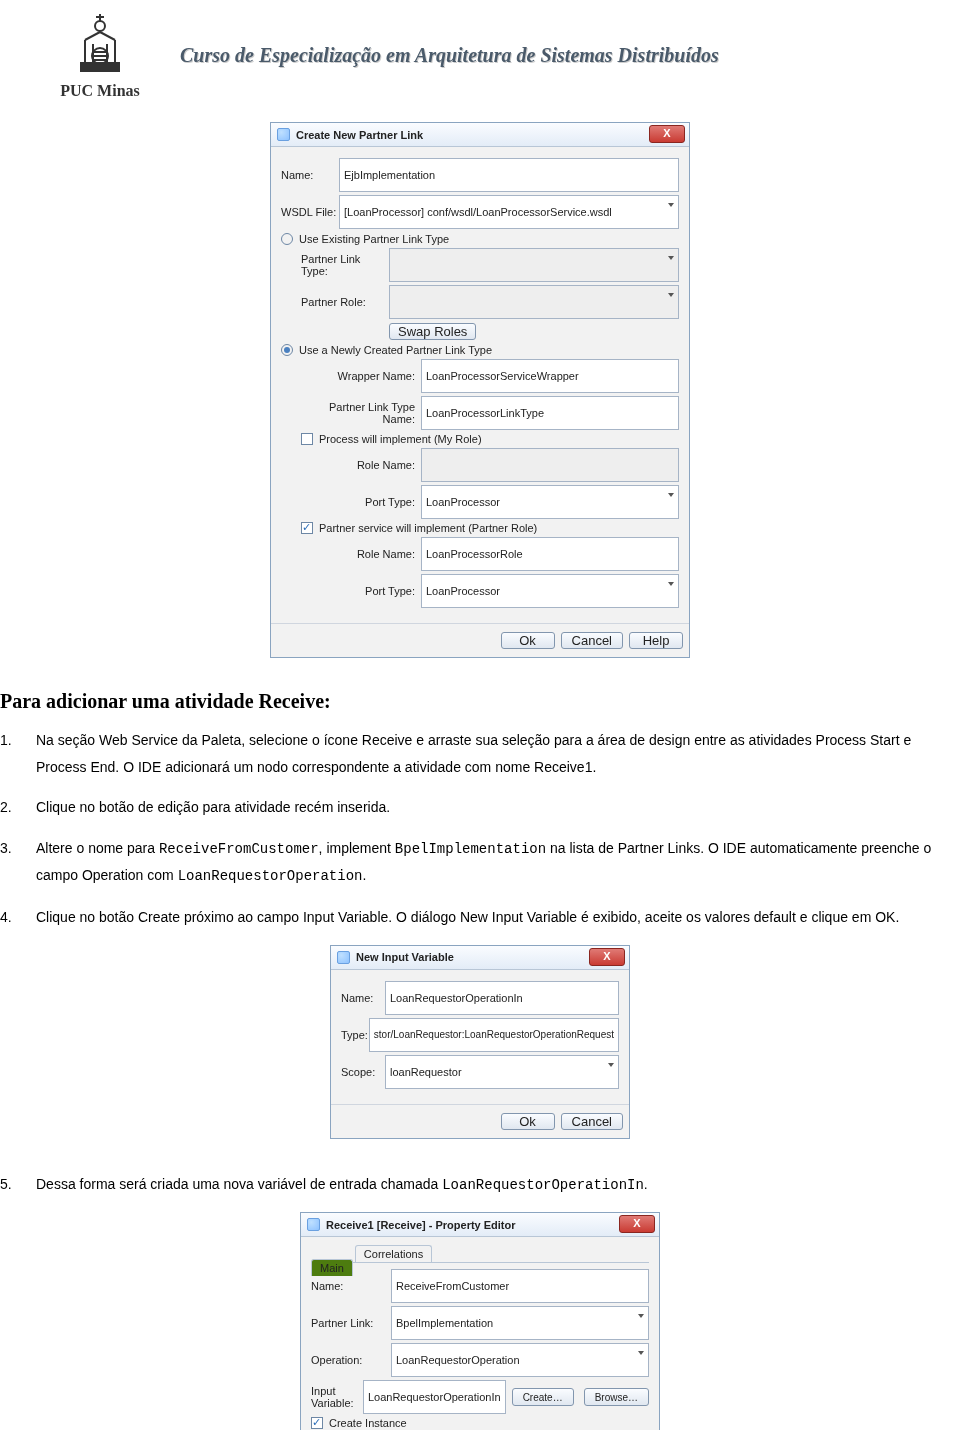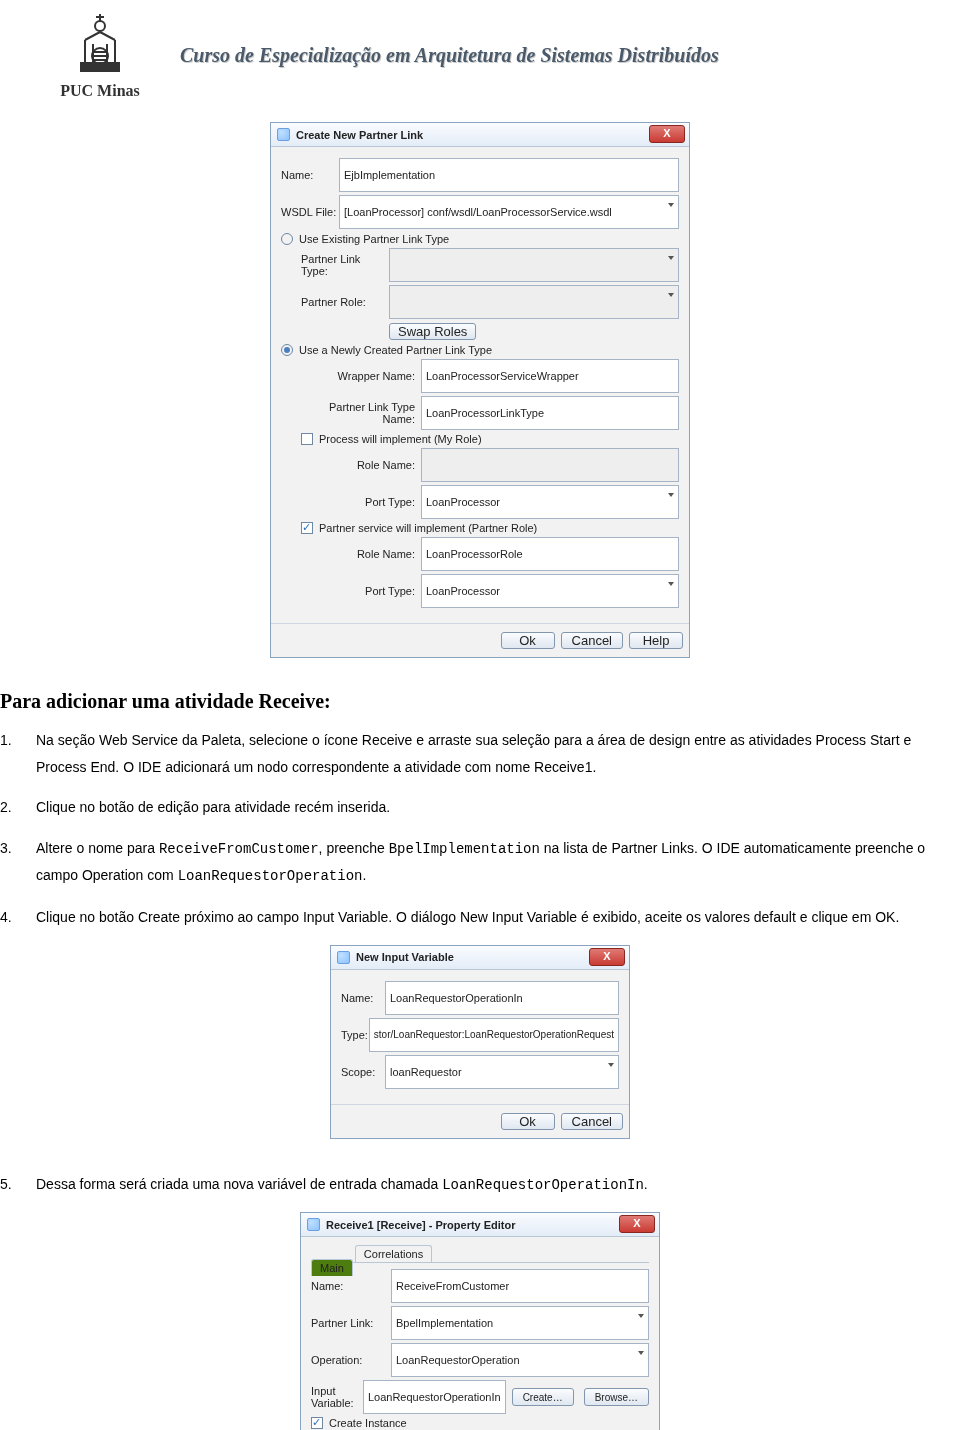--- a/index.html
+++ b/index.html
@@ -247,21 +247,21 @@
       </li>
 
     <li>
         <span class="num">2.</span>
         <span class="txt">Clique no botão de edição para atividade recém inserida.</span>
       </li>
 
     <li>
         <span class="num">3.</span>
         <span class="txt">
-          <span>Altere o nome para </span><span class="mono">ReceiveFromCustomer</span><span>, preenche </span><span class="mono">BpelImplementation</span><span> na lista de Partner Links. O IDE automaticamente preenche o campo Operation com </span><span class="mono">LoanRequestorOperation</span><span>.</span>
+          <span>Altere o nome para </span><span class="mono">ReceiveFromCustomer</span><span>, implement </span><span class="mono">BpelImplementation</span><span> na lista de Partner Links. O IDE automaticamente preenche o campo Operation com </span><span class="mono">LoanRequestorOperation</span><span>.</span>
         </span>
       </li>
 
     <li>
         <span class="num">4.</span>
         <span class="txt">Clique no botão Create próximo ao campo Input Variable. O diálogo New Input Variable é exibido, aceite os valores default e clique em OK.</span>
       </li>
   </ol>
 
   <div class="dialog-wrap">

